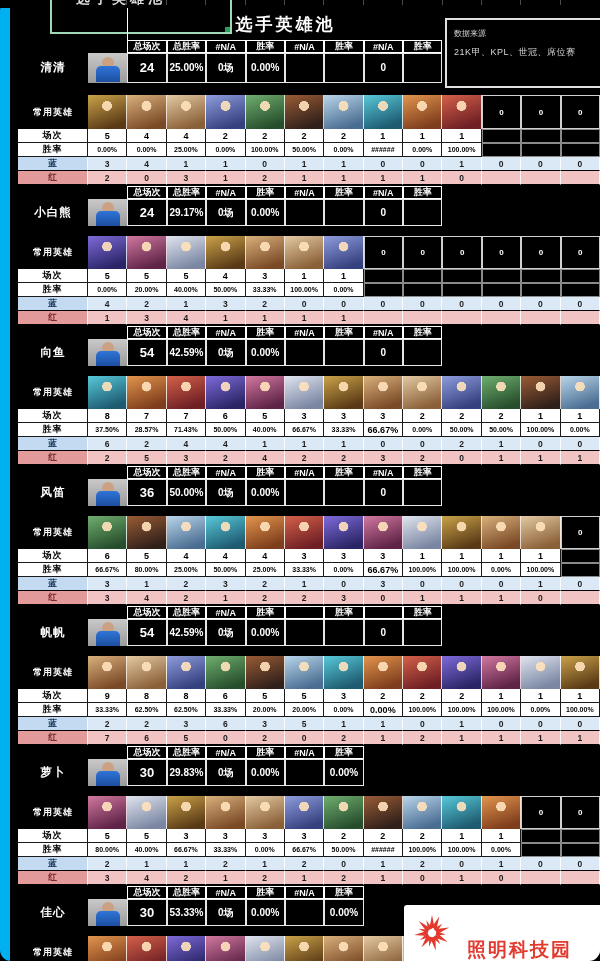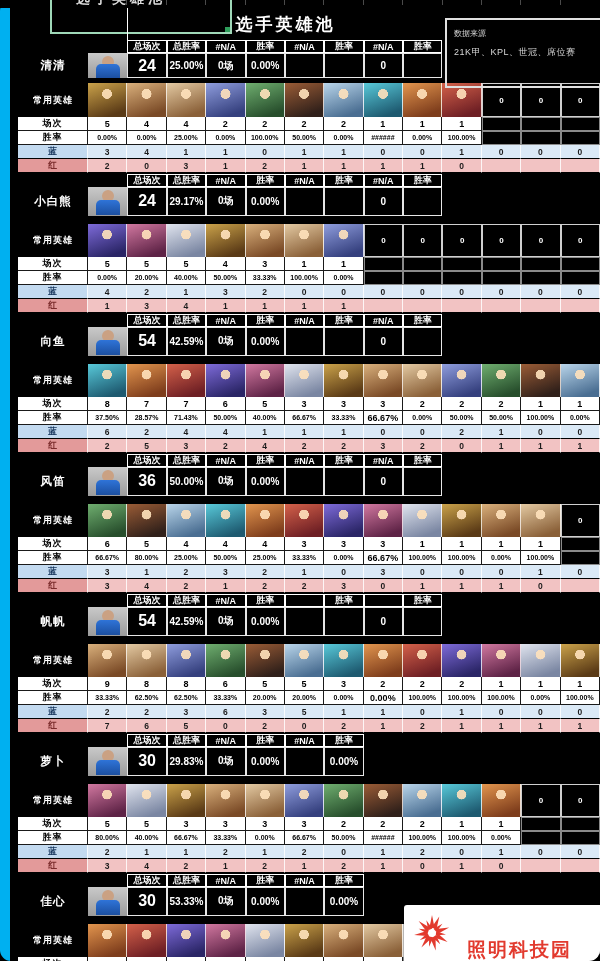--- a/index.html
+++ b/index.html
@@ -20,29 +20,29 @@
   .sheet{position:absolute;left:18px;top:8px;width:582px;}
   .grid{display:grid;grid-template-columns:70px repeat(13,1fr);}
   .section{margin-bottom:1px;}
 
   
   .row-title{height:32px;}
   .row-title .title-cell{grid-column:3/11;border-left:1px solid #fff;display:flex;
     align-items:center;justify-content:center;color:#fff;font-size:17px;font-weight:bold;letter-spacing:3px;}
   .row-header{height:13px;}
   .row-stats{height:37px;}
-  .s0 .row-stats{height:30px;}
+  .s0 .row-stats{height:42px;}
   .row-heroes{height:33px;}
   .s0 .row-heroes{height:34px;}
   .row-thin{height:14px;}
 
   .cell{position:relative;overflow:hidden;display:flex;align-items:center;justify-content:center;}
   .hcell{border:1px solid #fff;color:#fff;font-size:9px;font-weight:bold;background:#000;white-space:nowrap;}
   .scell{border:1px solid #e6e6e6;color:#fff;font-size:10px;font-weight:bold;background:#000;}
-  .scell.first{font-size:16px;}
+  .scell.first{font-size:13px;}
   .pname{color:#fff;font-size:11.5px;font-weight:bold;letter-spacing:1px;}
   .hlabel{color:#fff;font-size:9px;font-weight:bold;letter-spacing:1px;}
 
   
   .pavatar{width:100%;height:100%;background:linear-gradient(#c9c9c9,#9b9b9b);position:relative;}
   .pavatar::before{content:"";position:absolute;left:50%;top:12%;width:12px;height:12px;margin-left:-6px;
     border-radius:50%;background:#caa183;}
   .pavatar::after{content:"";position:absolute;left:50%;top:44%;width:24px;height:56%;margin-left:-12px;
     border-radius:5px 5px 0 0;background:linear-gradient(#2f74d8,#1c4fa0);}
 

